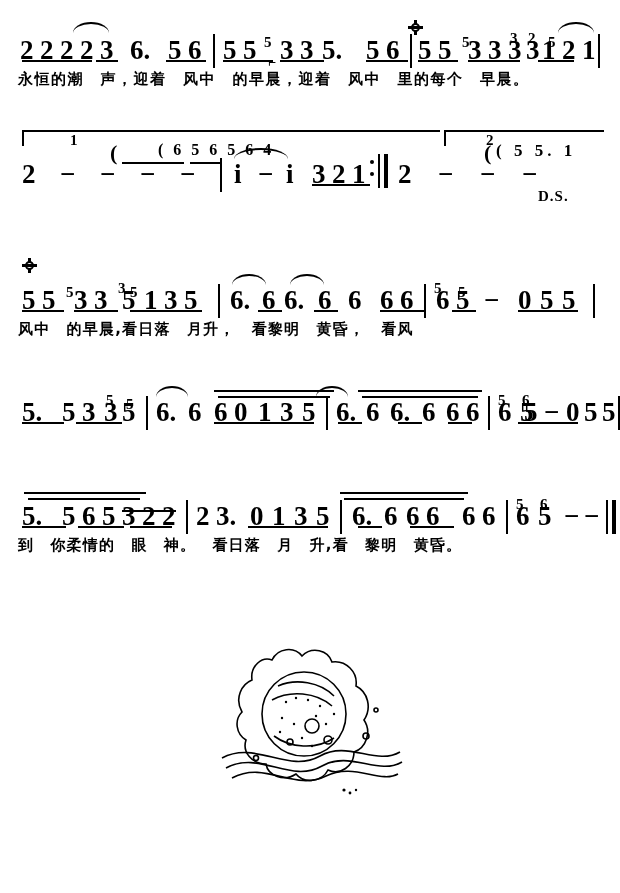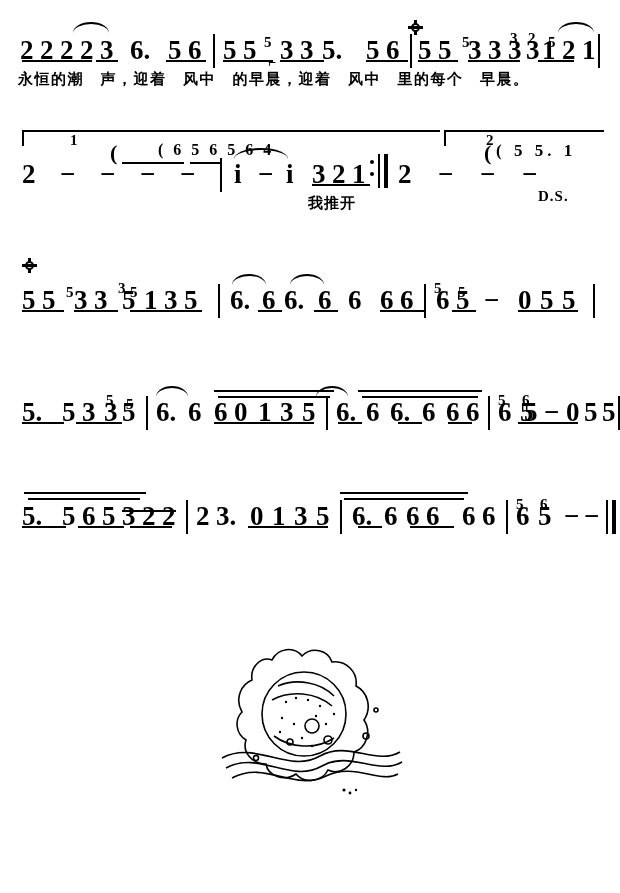--- a/index.html
+++ b/index.html
@@ -240,21 +240,20 @@
       <div class="rdot" style="left:352px; top:28px;"></div>
       <div class="bar" style="left:360px; top:10px; height:34px;"></div>
       <div class="bar thick" style="left:366px; top:10px; height:34px;"></div>
 
       <span class="n" style="left:380px;">2</span>
       <span class="n" style="left:420px;">−</span>
       <span class="n" style="left:462px;">−</span>
       <span class="n" style="left:504px;">−</span>
     </div>
 
-    <div class="lyrics" style="padding-left:290px; letter-spacing:1px;">我推开</div>
     <div class="dsal" style="left:520px; top:58px;">D.S.</div>
   </div>
 
   <div class="system" style="top:258px;">
     <div class="marker" style="left:4px; top:0px;">
         <span></span>
       </div>
 
     <div class="notes" style="margin-top:18px;">
       <div class="beam" style="left:4px; top:34px; width:42px;"></div>
@@ -292,20 +291,21 @@
       <span class="n small" style="left:440px;">5</span>
       <span class="n" style="left:438px;">5</span>
       <span class="n" style="left:466px;">−</span>
       <span class="n" style="left:500px;">0</span>
       <span class="n" style="left:522px;">5</span>
       <span class="n" style="left:544px;">5</span>
       <div class="beam" style="left:500px; top:34px; width:60px;"></div>
       <div class="bar" style="left:575px;"></div>
     </div>
 
+    <div class="lyrics" style="letter-spacing:1.2px;">风中　的早晨,看日落　月升，　看黎明　黄昏，　看风</div>
   </div>
 
   <div class="system" style="top:378px;">
     <div class="notes" style="margin-top:10px;">
 
       <div class="beam" style="left:196px; top:2px; width:120px;"></div>
       <div class="beam" style="left:200px; top:8px; width:112px;"></div>
       <div class="beam" style="left:340px; top:2px; width:124px;"></div>
       <div class="beam" style="left:344px; top:8px; width:116px;"></div>
 
@@ -396,20 +396,21 @@
       <span class="n small" style="left:498px; bottom:24px;">5</span>
       <span class="n" style="left:498px;">6</span>
       <span class="n small" style="left:522px; bottom:24px;">6</span>
       <span class="n" style="left:520px;">5</span>
       <span class="n" style="left:546px;">−</span>
       <span class="n" style="left:566px;">−</span>
       <div class="bar" style="left:588px;"></div>
       <div class="bar thick" style="left:594px;"></div>
     </div>
 
+    <div class="lyrics" style="letter-spacing:1.2px;">到　你柔情的　眼　神。　看日落　月　升,看　黎明　黄昏。</div>
   </div>
 
   <div class="art" style="left:216px; top:640px; width:190px; height:160px;">
     <svg viewBox="0 0 190 160" width="190" height="160" aria-hidden="true">
       <g fill="none" stroke="#000" stroke-width="1.6">
 
         <path d="M26,72 C18,58 26,44 36,40 C34,26 46,16 56,20 C62,8 78,6 86,16
                  C96,6 112,10 116,22 C130,20 142,32 140,46 C152,52 156,68 148,80
                  C156,92 150,108 138,112 C138,126 124,136 112,130 C106,142 88,144 80,134
                  C68,142 52,136 50,124 C36,124 26,112 30,100 C20,94 18,80 26,72 Z"></path>

